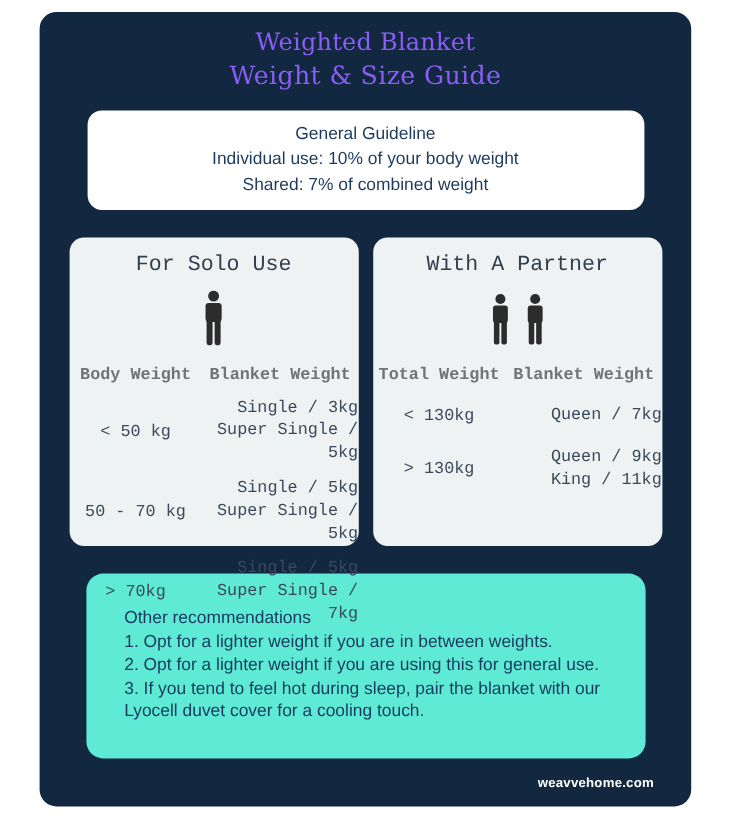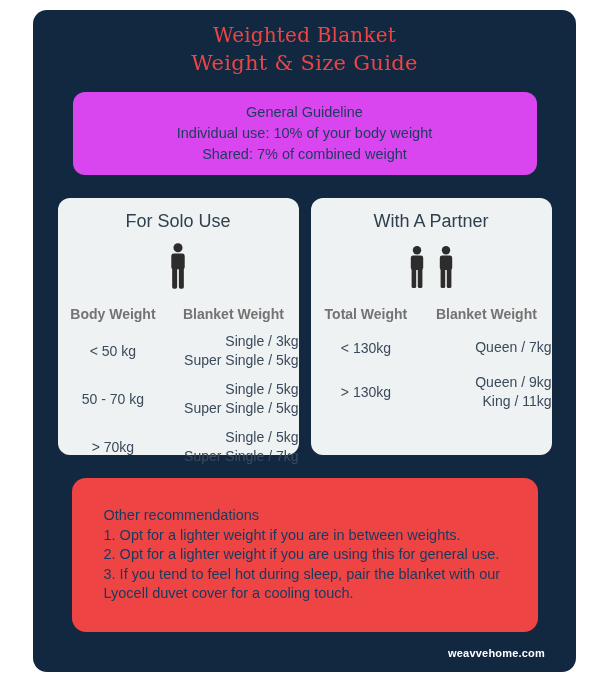--- a/index.html
+++ b/index.html
@@ -5,48 +5,48 @@
   html,body{margin:0;padding:0;}
   body{
     width:615px;height:686px;background:#ffffff;position:relative;
     font-family:"Liberation Sans",sans-serif;overflow:hidden;
   }
   .poster{
     position:absolute;left:33px;top:10px;width:543px;height:662px;
     background:#122840;border-radius:14px;box-sizing:border-box;
   }
   
-  .header{text-align:center;padding-top:13px;color:#ef4444;font-family:"DejaVu Serif",serif;}
+  .header{text-align:center;padding-top:13px;color:#8b5cf6;font-family:"DejaVu Serif",serif;}
   .header .sub{font-size:20px;letter-spacing:0.2px;}
   .header .main{font-size:21px;margin-top:4px;letter-spacing:0.3px;}
   
   .guideline{
-    width:464px;height:83px;margin:17px auto 0;background:#d946ef;border-radius:12px;
+    width:464px;height:83px;margin:17px auto 0;background:#ffffff;border-radius:12px;
     display:flex;flex-direction:column;justify-content:center;align-items:center;
     color:#1d3a5f;font-size:14.5px;line-height:21px;text-align:center;
   }
   
-  .cards{width:494px;margin:23px auto 0;display:flex;gap:12px;}
+  .cards{width:494px;margin:23px auto 0;display:flex;gap:12px;font-family:Liberation Mono, monospace;}
   .card{
     flex:1;height:257px;background:#eff2f2;border-radius:12px;
     box-sizing:border-box;padding-top:13px;color:#3a4a5c;
   }
   .card-title{text-align:center;font-size:18px;color:#31404f;}
   .icon-row{display:flex;justify-content:center;align-items:flex-end;gap:5px;margin-top:9px;height:50px;}
   .person-svg{display:block;}
   .table-head,.trow{display:grid;grid-template-columns:46% 54%;}
   .table-head{margin-top:15px;}
   .th{font-weight:bold;font-size:14px;color:#737373;text-align:center;}
   .trow{margin-top:10px;}
   .cell-left{display:flex;align-items:center;justify-content:center;font-size:14px;}
   .cell-right{text-align:right;font-size:14px;line-height:19px;}
   .partner .trow{margin-top:16px;}
   
   .recommend{
-    width:466px;height:154px;margin:23px auto 0;background:#ef4444;border-radius:14px;
+    width:466px;height:154px;margin:23px auto 0;background:#5eead4;border-radius:14px;
     box-sizing:border-box;padding:28px 24px 0 32px;color:#173a5e;
     font-size:14.5px;line-height:19.5px;
   }
   .recommend .rec-item{margin:0;}
   
   .footer{
     position:absolute;right:31px;bottom:13px;color:#ffffff;
     font-size:11px;font-weight:bold;letter-spacing:0.2px;margin-top:40px;
   }
 </style>

